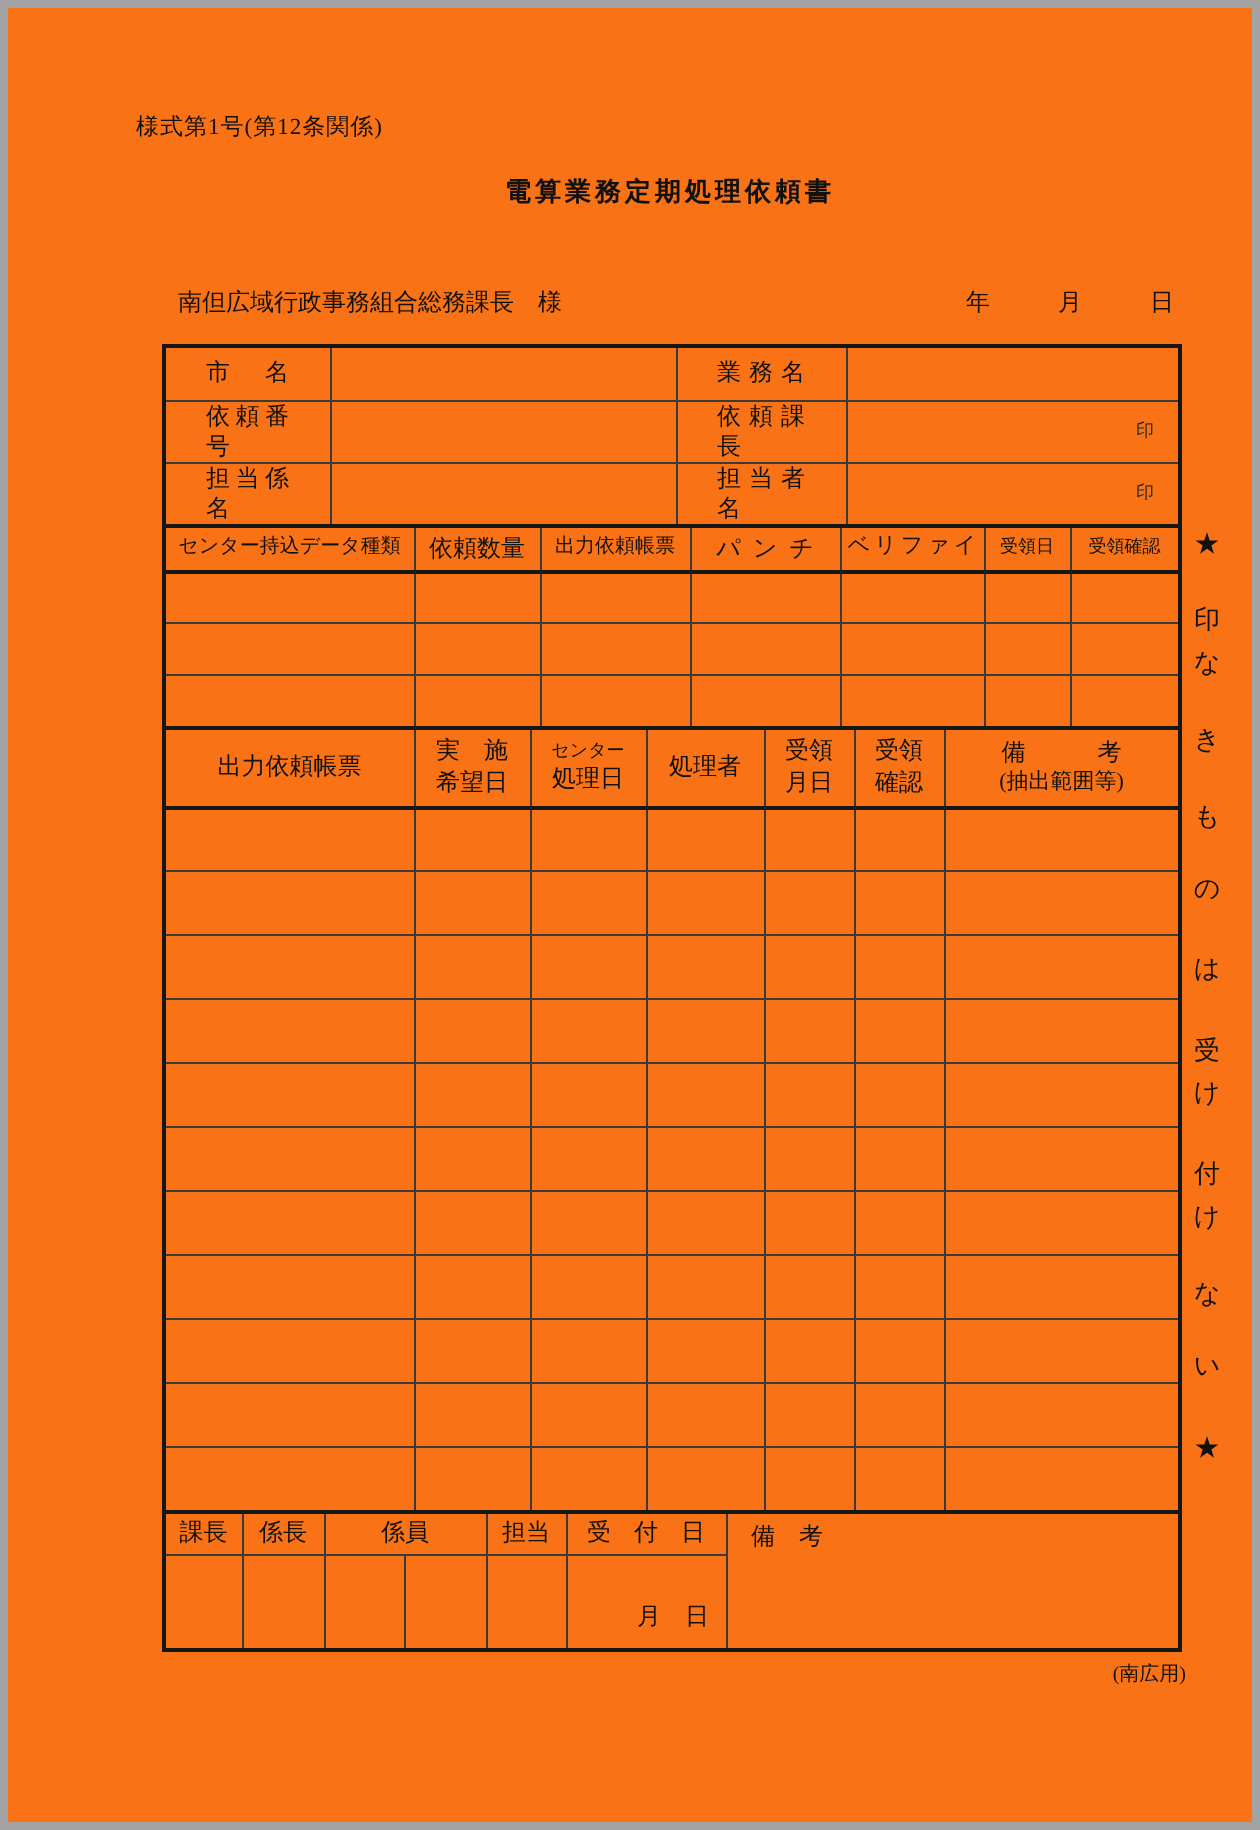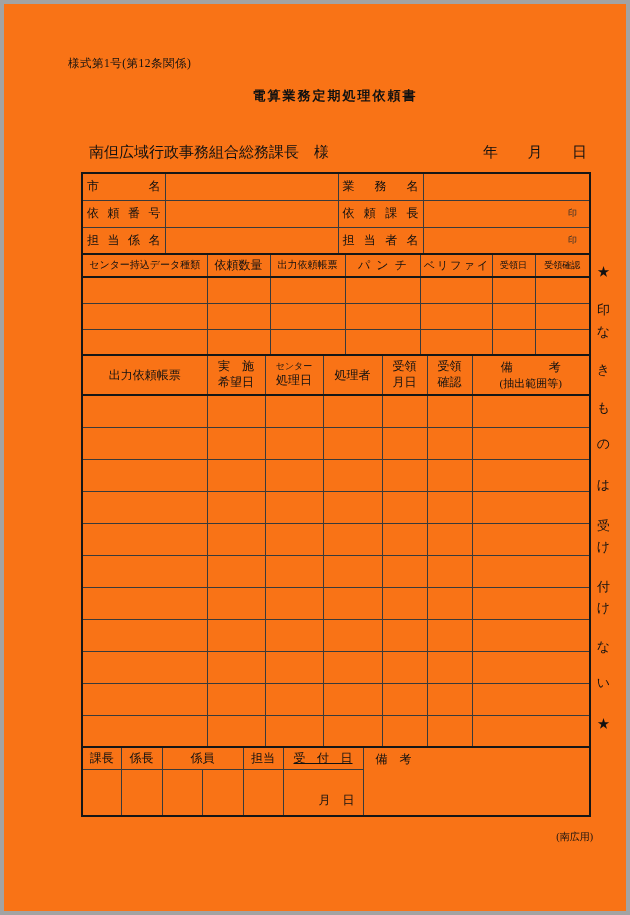--- a/index.html
+++ b/index.html
@@ -9,45 +9,45 @@
     background:#f97316;
     border:4px solid #a3a3a3;
     box-sizing:border-box;
     font-family:"Liberation Serif","DejaVu Serif",serif;
     color:#111111;
     overflow:hidden;
   }
   .form-number{position:absolute;left:64px;top:52px;font-size:11.5px;letter-spacing:0.5px;}
   .form-title{position:absolute;left:77px;top:83px;width:508px;text-align:center;
     font-size:13px;font-weight:bold;letter-spacing:2px;}
-  .addr-line{position:absolute;left:77px;top:139px;width:508px;height:20px;font-size:15px;}
+  .addr-line{position:absolute;left:77px;top:139px;width:508px;height:20px;font-size:12px;}
   .addressee{position:absolute;left:8px;top:0;}
   .date-labels{position:absolute;right:2px;top:0;width:104px;display:flex;justify-content:space-between;}
   .tables{position:absolute;left:77px;top:168px;width:508px;}
   table.t{border-collapse:collapse;table-layout:fixed;width:508px;border:2px solid #161616;}
   table.t + table.t{margin-top:-2px;}
   table.t td{border:1px solid #3a3a3a;padding:0;overflow:hidden;font-size:12px;
     text-align:center;vertical-align:middle;line-height:1.25;}
   
   .t1 tr{height:27px;}
-  .t1 td.dist{text-align:justify;text-align-last:justify;padding:0 4px;}
+  .t1 td.dist{text-align:justify;text-align-last:justify;padding:0 20px;}
   .stamp{display:block;text-align:right;padding-right:12px;font-size:9px;color:#2c2c2c;}
   
   .t2 tr.head{height:23px;}
   .t2 tr.body-row{height:26px;}
   .t2 tr.head td{border-bottom:2px solid #161616;}
   
   .t3 tr.head{height:40px;}
   .t3 tr.head td{border-bottom:2px solid #161616;}
   .t3 tr.body-row{height:32px;}
   
   .t4 tr.head{height:22px;}
   .t4 tr.head td{border-bottom:1px solid #3a3a3a;}
   .t4 tr.body-row{height:47px;}
-  .t4 td.dist{text-align:justify;text-align-last:justify;padding:0 10px;text-decoration:underline;}
+  .t4 td.dist{text-align:justify;text-align-last:justify;padding:0 10px;}
   .remarks-cell{vertical-align:top !important;text-align:left !important;padding:4px 0 0 12px !important;}
   .month-day{text-align:right !important;padding-right:8px !important;padding-top:16px !important;
     vertical-align:middle;}
   .s9{font-size:9px !important;}
   .s10{font-size:10px !important;}
   .s11{font-size:11px !important;}
   .sp6{letter-spacing:6px;padding-left:6px !important;}
   .sp2{letter-spacing:2px;padding-left:2px !important;}
   .two-line div{line-height:1.3;}
   .side-note{

